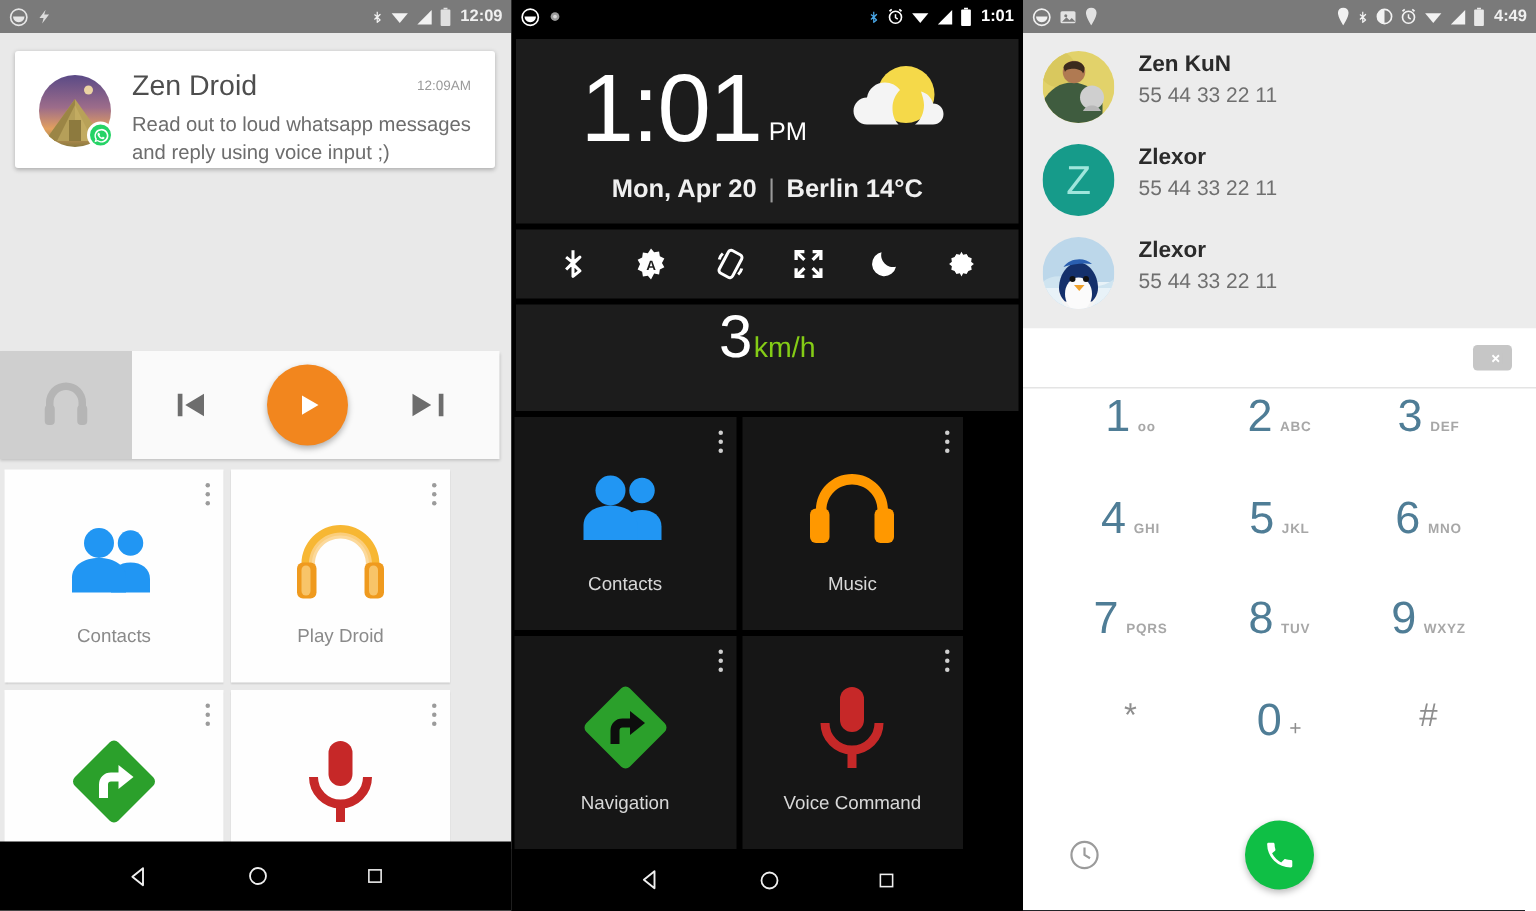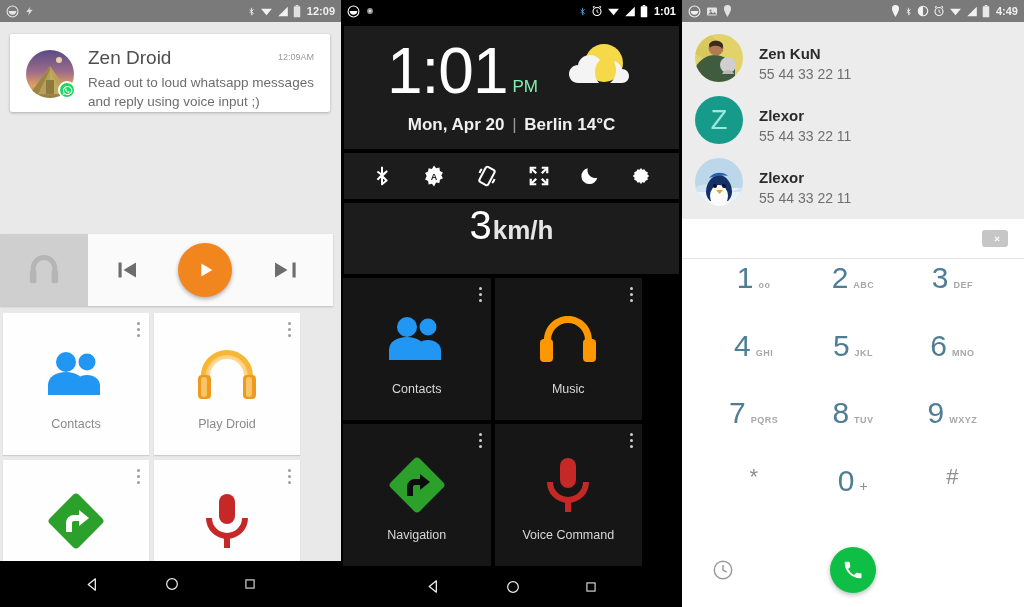--- a/index.html
+++ b/index.html
@@ -75,38 +75,38 @@
   .p2 .tiles { gap:4px; padding:0 2px; }
 
   
   .p2-body { height:585px; background:#000; display:flex; flex-direction:column; }
   .clock-card { margin:4px 3px 0 3px; background:#1c1c1c; height:138px;
                 position:relative; display:flex; flex-direction:column;
                 align-items:center; justify-content:center; }
   .clock-row { display:flex; align-items:flex-end; justify-content:center; width:100%; }
   .clock-time { font-size:64px; font-weight:300; color:#fff; line-height:1;
                 letter-spacing:-1px; }
-  .clock-ampm { font-size:17px; color:#86efac; margin-left:5px; margin-bottom:6px; }
+  .clock-ampm { font-size:17px; color:#ffffff; margin-left:5px; margin-bottom:6px; }
   .weather-ico { margin-left:26px; margin-bottom:4px; }
   .clock-sub { font-size:17px; color:#f0f0f0; font-weight:bold; margin-top:12px; }
   .clock-sub .sep { color:#9a9a9a; font-weight:normal; margin:0 3px; }
 
   .qs-card { margin:4px 3px 0 3px; background:#1c1c1c; height:52px;
              display:flex; align-items:center; justify-content:space-around; padding:0 12px; }
   .speed-card { margin:4px 3px 0 3px; background:#1c1c1c; height:80px;
                 display:flex; align-items:baseline; justify-content:center; }
   .speed-num { font-size:40px; font-weight:300; color:#fff; }
-  .speed-unit { font-size:26px; font-weight:700; color:#e5e5e5; margin-left:1px; }
+  .speed-unit { font-size:19px; font-weight:400; color:#84cc16; margin-left:1px; }
 
   .p2 .tiles { position:static; margin-top:4px; }
 
   
   .p3-body { height:585px; background:#fff; display:flex; flex-direction:column; }
   .contacts { background:#ececec; padding:5px 0 6px 0; }
-  .contact { display:flex; align-items:flex-end; padding:7px 13px 7px 13px; }
+  .contact { display:flex; align-items:flex-start; padding:7px 13px 7px 13px; }
   .c-avatar { width:48px; height:48px; border-radius:50%; overflow:hidden; flex:0 0 48px; }
   .c-info { margin-left:16px; }
   .c-name { font-size:15px; font-weight:bold; color:#2b2b2b; line-height:1.25; }
   .c-num { font-size:14px; color:#6f6f6f; margin-top:2px; }
   .c-initial { width:100%; height:100%; background:#169b8a; color:#9fe6dc;
                display:flex; align-items:center; justify-content:center;
                font-size:27px; font-weight:300; }
 
   .dial-input { height:40px; background:#fff; display:flex; align-items:center;
                 justify-content:flex-end; padding-right:16px;

